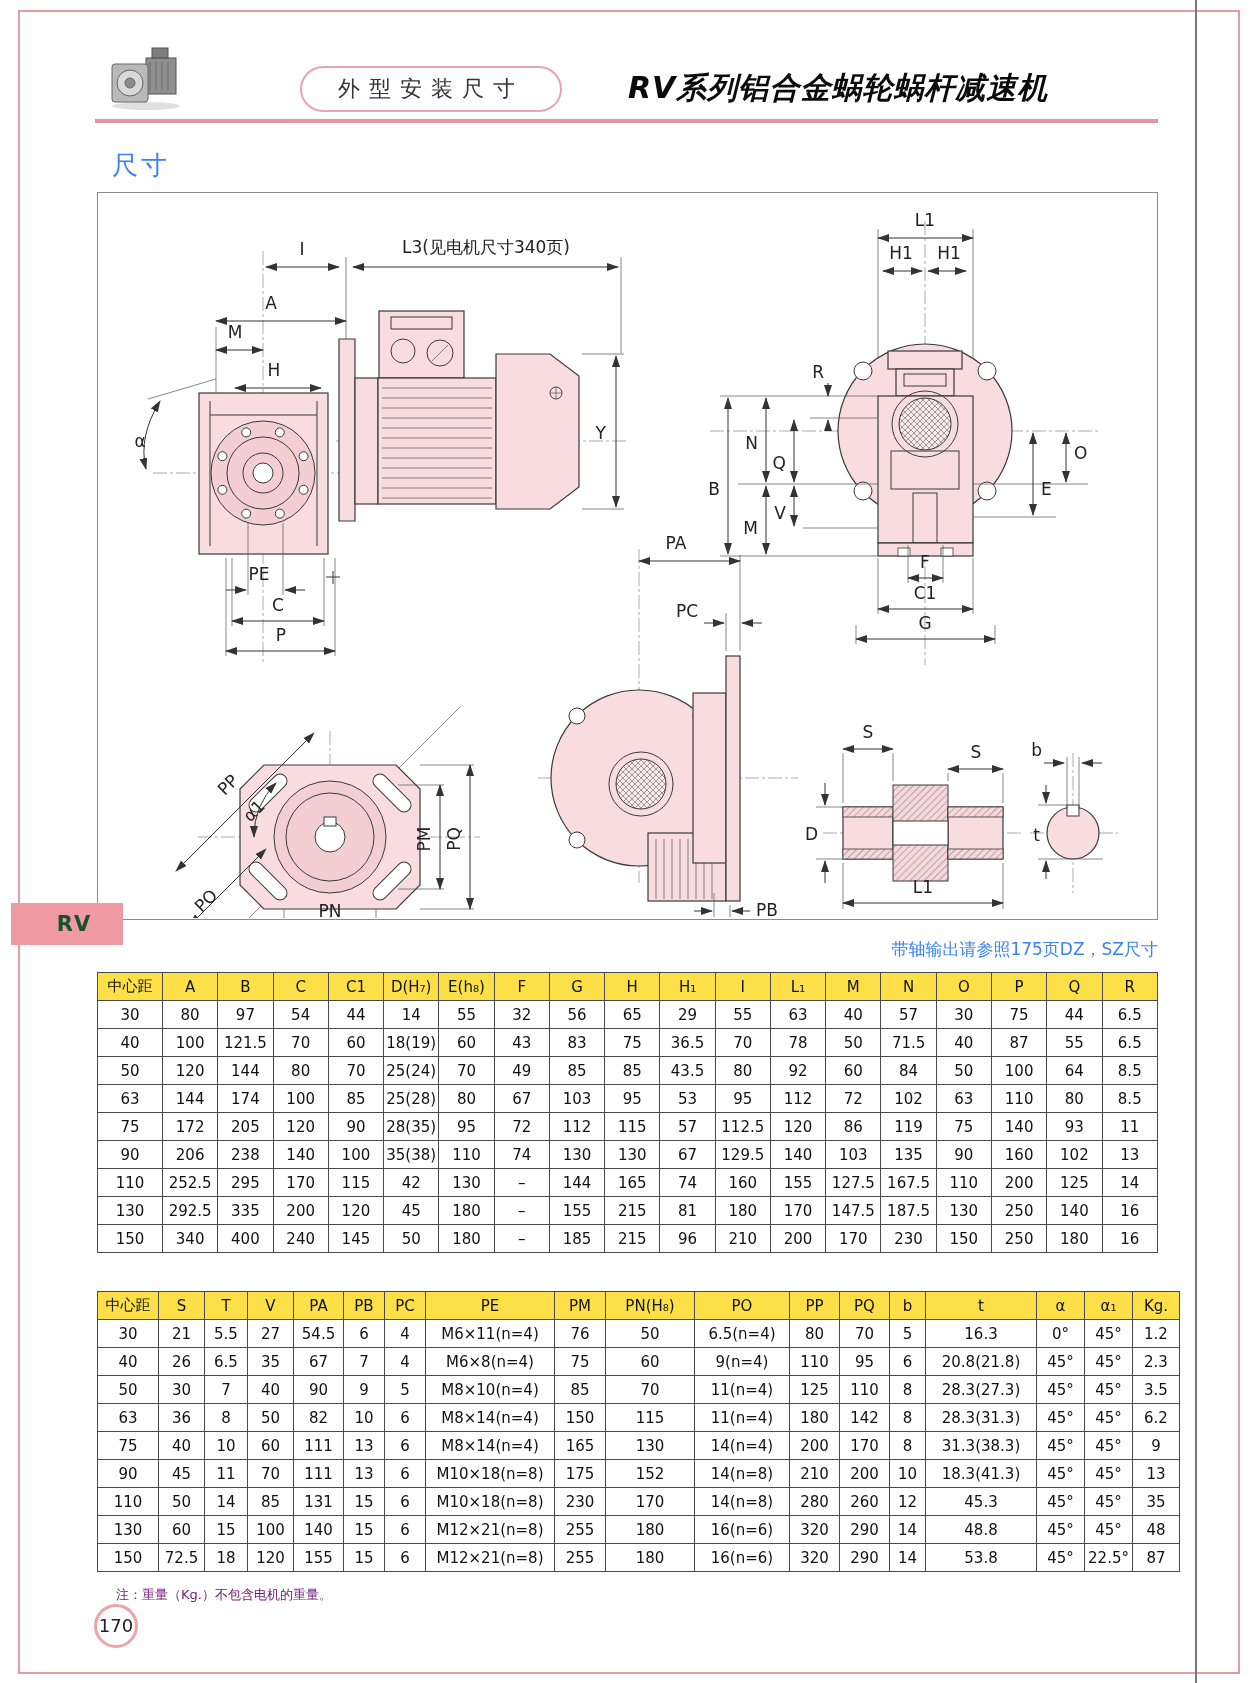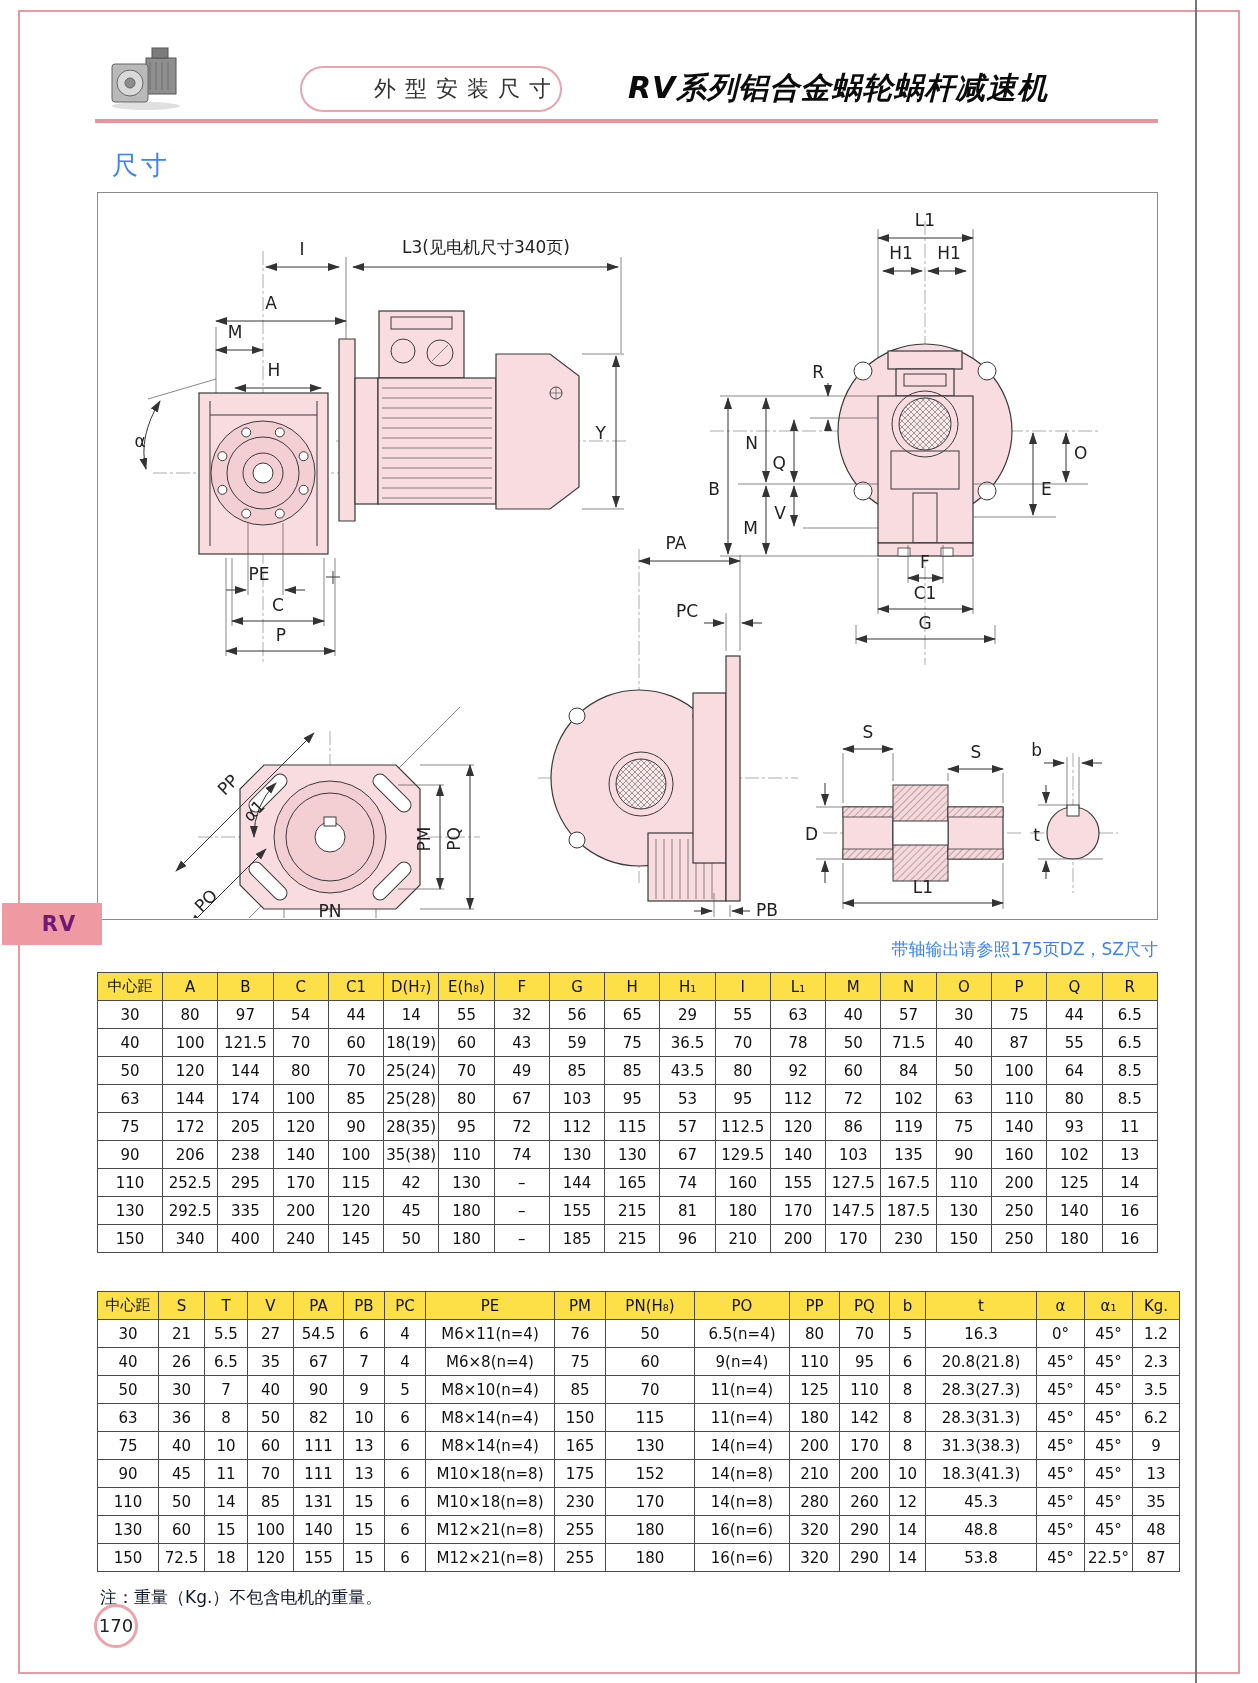--- a/index.html
+++ b/index.html
@@ -1,49 +1,49 @@
 <!DOCTYPE html>
 <html><head>
 <meta charset="utf-8">
 <style>
   html,body{margin:0;padding:0;background:#fff;width:1258px;height:1683px;position:relative;
     font-family:"DejaVu Sans","Liberation Sans",sans-serif;color:#222;}
   .abs{position:absolute;}
   
   #pink-frame{left:18px;top:10px;width:1222px;height:1664px;border:2px solid #e89aa4;box-sizing:border-box;}
   #gray-edge{left:1195px;top:0;width:2px;height:1683px;background:#777;}
-  #rv-tab{left:2px;top:903px;width:100px;height:42px;background:#ef9aa2;color:#701a75;
+  #rv-tab{left:11px;top:903px;width:112px;height:42px;background:#ef9aa2;color:#14532d;
     font-size:21px;font-weight:bold;line-height:42px;text-align:center;padding-left:14px;box-sizing:border-box;letter-spacing:1px;}
   #page-circle{left:94px;top:1604px;width:44px;height:44px;border:3px solid #f0a2ab;border-radius:50%;
     box-sizing:border-box;text-align:center;line-height:38px;font-size:18px;color:#222;}
   
   #photo{left:106px;top:42px;}
   #badge{left:300px;top:66px;width:262px;height:46px;border:2px solid #eba4ad;border-radius:25px;
-    box-sizing:border-box;text-align:right;line-height:42px;font-size:22px;letter-spacing:9px;color:#333;}
+    box-sizing:border-box;text-align:center;line-height:42px;font-size:22px;letter-spacing:9px;color:#333;}
   #doc-title{left:628px;top:68px;font-size:30px;font-weight:bold;letter-spacing:1px;color:#0b0b0b;font-style:italic;}
   #head-rule{left:95px;top:119px;width:1063px;height:4px;background:#e8949e;}
   #sec-label{left:112px;top:148px;font-size:26px;color:#3b82f6;letter-spacing:3px;}
   
   #diagram-box{left:97px;top:192px;width:1061px;height:728px;border:1.5px solid #8a8a8a;box-sizing:border-box;}
   
   #table-note{left:97px;top:938px;width:1061px;text-align:right;font-size:17px;color:#3b82f6;}
   table.dim{border-collapse:collapse;table-layout:fixed;width:1061px;}
   table.dim th{background:#fde047;font-weight:normal;}
   table.dim th,table.dim td{border:1px solid #4a4a4a;text-align:center;font-size:15px;
     height:27px;padding:0 1px;overflow:hidden;white-space:nowrap;color:#111;}
   #table1{left:97px;top:972px;}
   #table2{left:97px;top:1291px;}
   #table1 th:first-child{width:62px;}
   #table2 th:nth-child(1){width:58px}#table2 th:nth-child(2){width:43px}#table2 th:nth-child(3){width:40px}
   #table2 th:nth-child(4){width:43px}#table2 th:nth-child(5){width:47px}#table2 th:nth-child(6){width:38px}
   #table2 th:nth-child(7){width:38px}#table2 th:nth-child(8){width:126px}#table2 th:nth-child(9){width:48px}
   #table2 th:nth-child(10){width:86px}#table2 th:nth-child(11){width:92px}#table2 th:nth-child(12){width:47px}
   #table2 th:nth-child(13){width:47px}#table2 th:nth-child(14){width:33px}#table2 th:nth-child(15){width:108px}
   #table2 th:nth-child(16){width:45px}#table2 th:nth-child(17){width:45px}#table2 th:nth-child(18){width:44px}
-  #foot-note{left:100px;top:1586px;font-size:17px;color:#0f172a;}
+  #foot-note{left:116px;top:1586px;font-size:13px;color:#701a75;}
   
   svg text{font-family:"DejaVu Sans","Liberation Sans",sans-serif;font-size:17px;fill:#222;}
   .tm{text-anchor:middle}.te{text-anchor:end}.ts{text-anchor:start}
   .pk{fill:#f8dcdf;stroke:#3a3a3a;stroke-width:1.2}
   .pk2{fill:#f3ced3;stroke:#3a3a3a;stroke-width:1}
   .wh{fill:#fff;stroke:#3a3a3a;stroke-width:1}
   .ln{fill:none;stroke:#3a3a3a;stroke-width:1}
   .thin{fill:none;stroke:#555;stroke-width:0.7}
   .cl{fill:none;stroke:#888;stroke-width:0.7;stroke-dasharray:14 3 3 3}
   .dim{fill:none;stroke:#333;stroke-width:1}
@@ -420,21 +420,21 @@
       </tr>
       <tr>
         <td>40</td>
         <td>100</td>
         <td>121.5</td>
         <td>70</td>
         <td>60</td>
         <td>18(19)</td>
         <td>60</td>
         <td>43</td>
-        <td>59</td>
+        <td>83</td>
         <td>75</td>
         <td>36.5</td>
         <td>70</td>
         <td>78</td>
         <td>50</td>
         <td>71.5</td>
         <td>40</td>
         <td>87</td>
         <td>55</td>
         <td>6.5</td>

